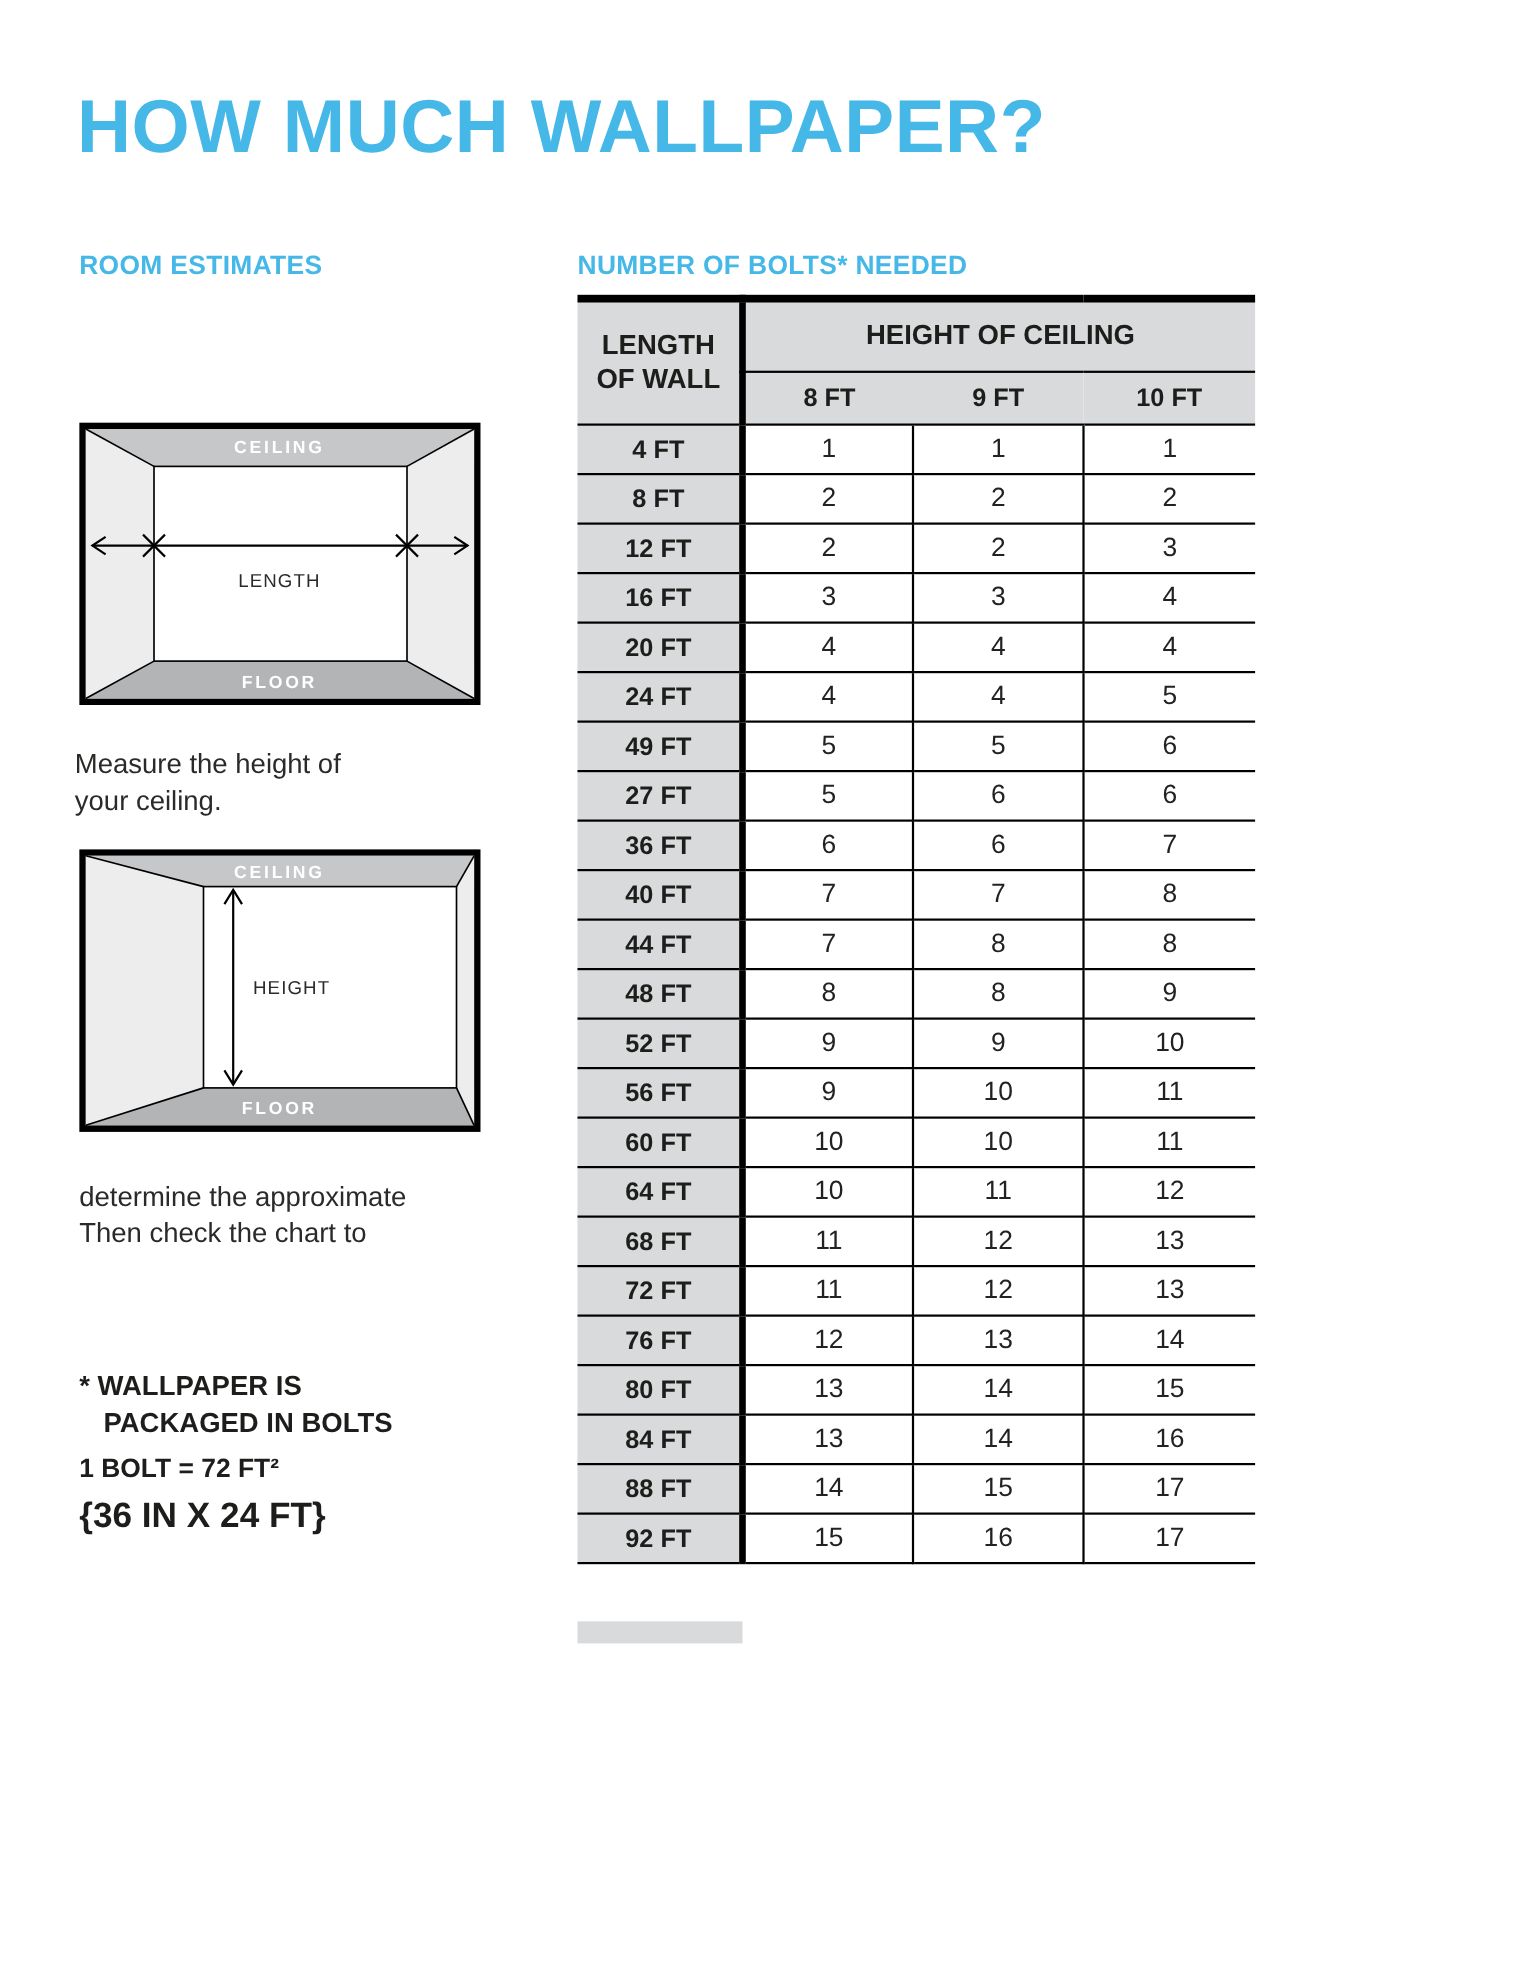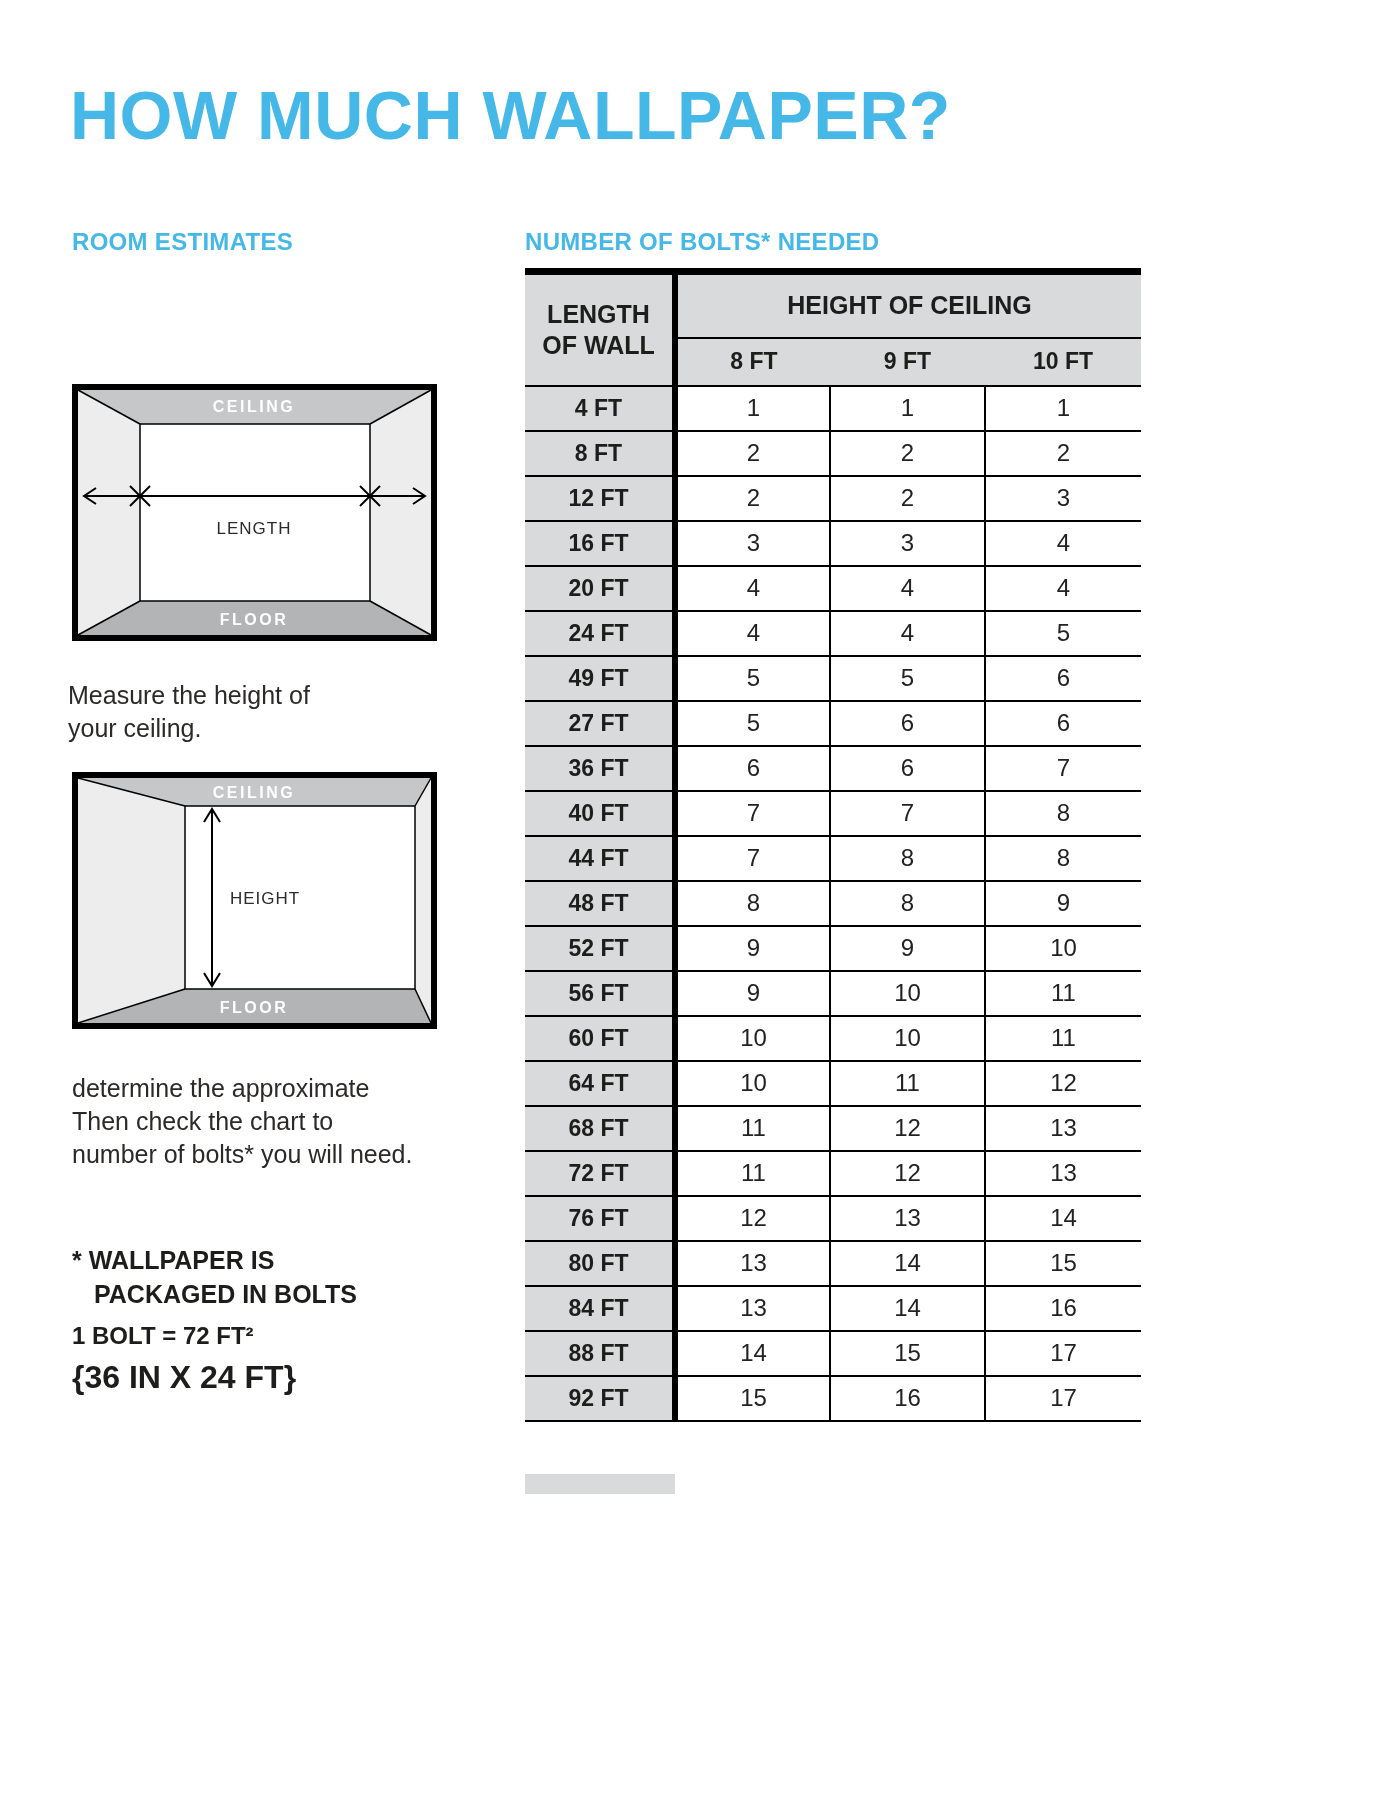--- a/index.html
+++ b/index.html
@@ -171,21 +171,20 @@
       <line x1="140" y1="38" x2="140" y2="213"></line>
       <polyline points="132,50 140,37 148,50"></polyline>
       <polyline points="132,201 140,214 148,201"></polyline>
     </g>
     <text x="158" y="132" text-anchor="start" class="diag-measure-label">HEIGHT</text>
   </svg>
 
   <div class="abs para step3">
     <div>determine the approximate</div>
     <div>Then check the chart to</div>
-    <div>number of bolts* you will need.</div>
   </div>
 
   <div class="abs footnote">
     <div>* WALLPAPER IS</div>
     <div class="indent">PACKAGED IN BOLTS</div>
   </div>
 
   <div class="abs bolt-area">1 BOLT = 72 FT²</div>
   <div class="abs bolt-dims">{36 IN X 24 FT}</div>
 

